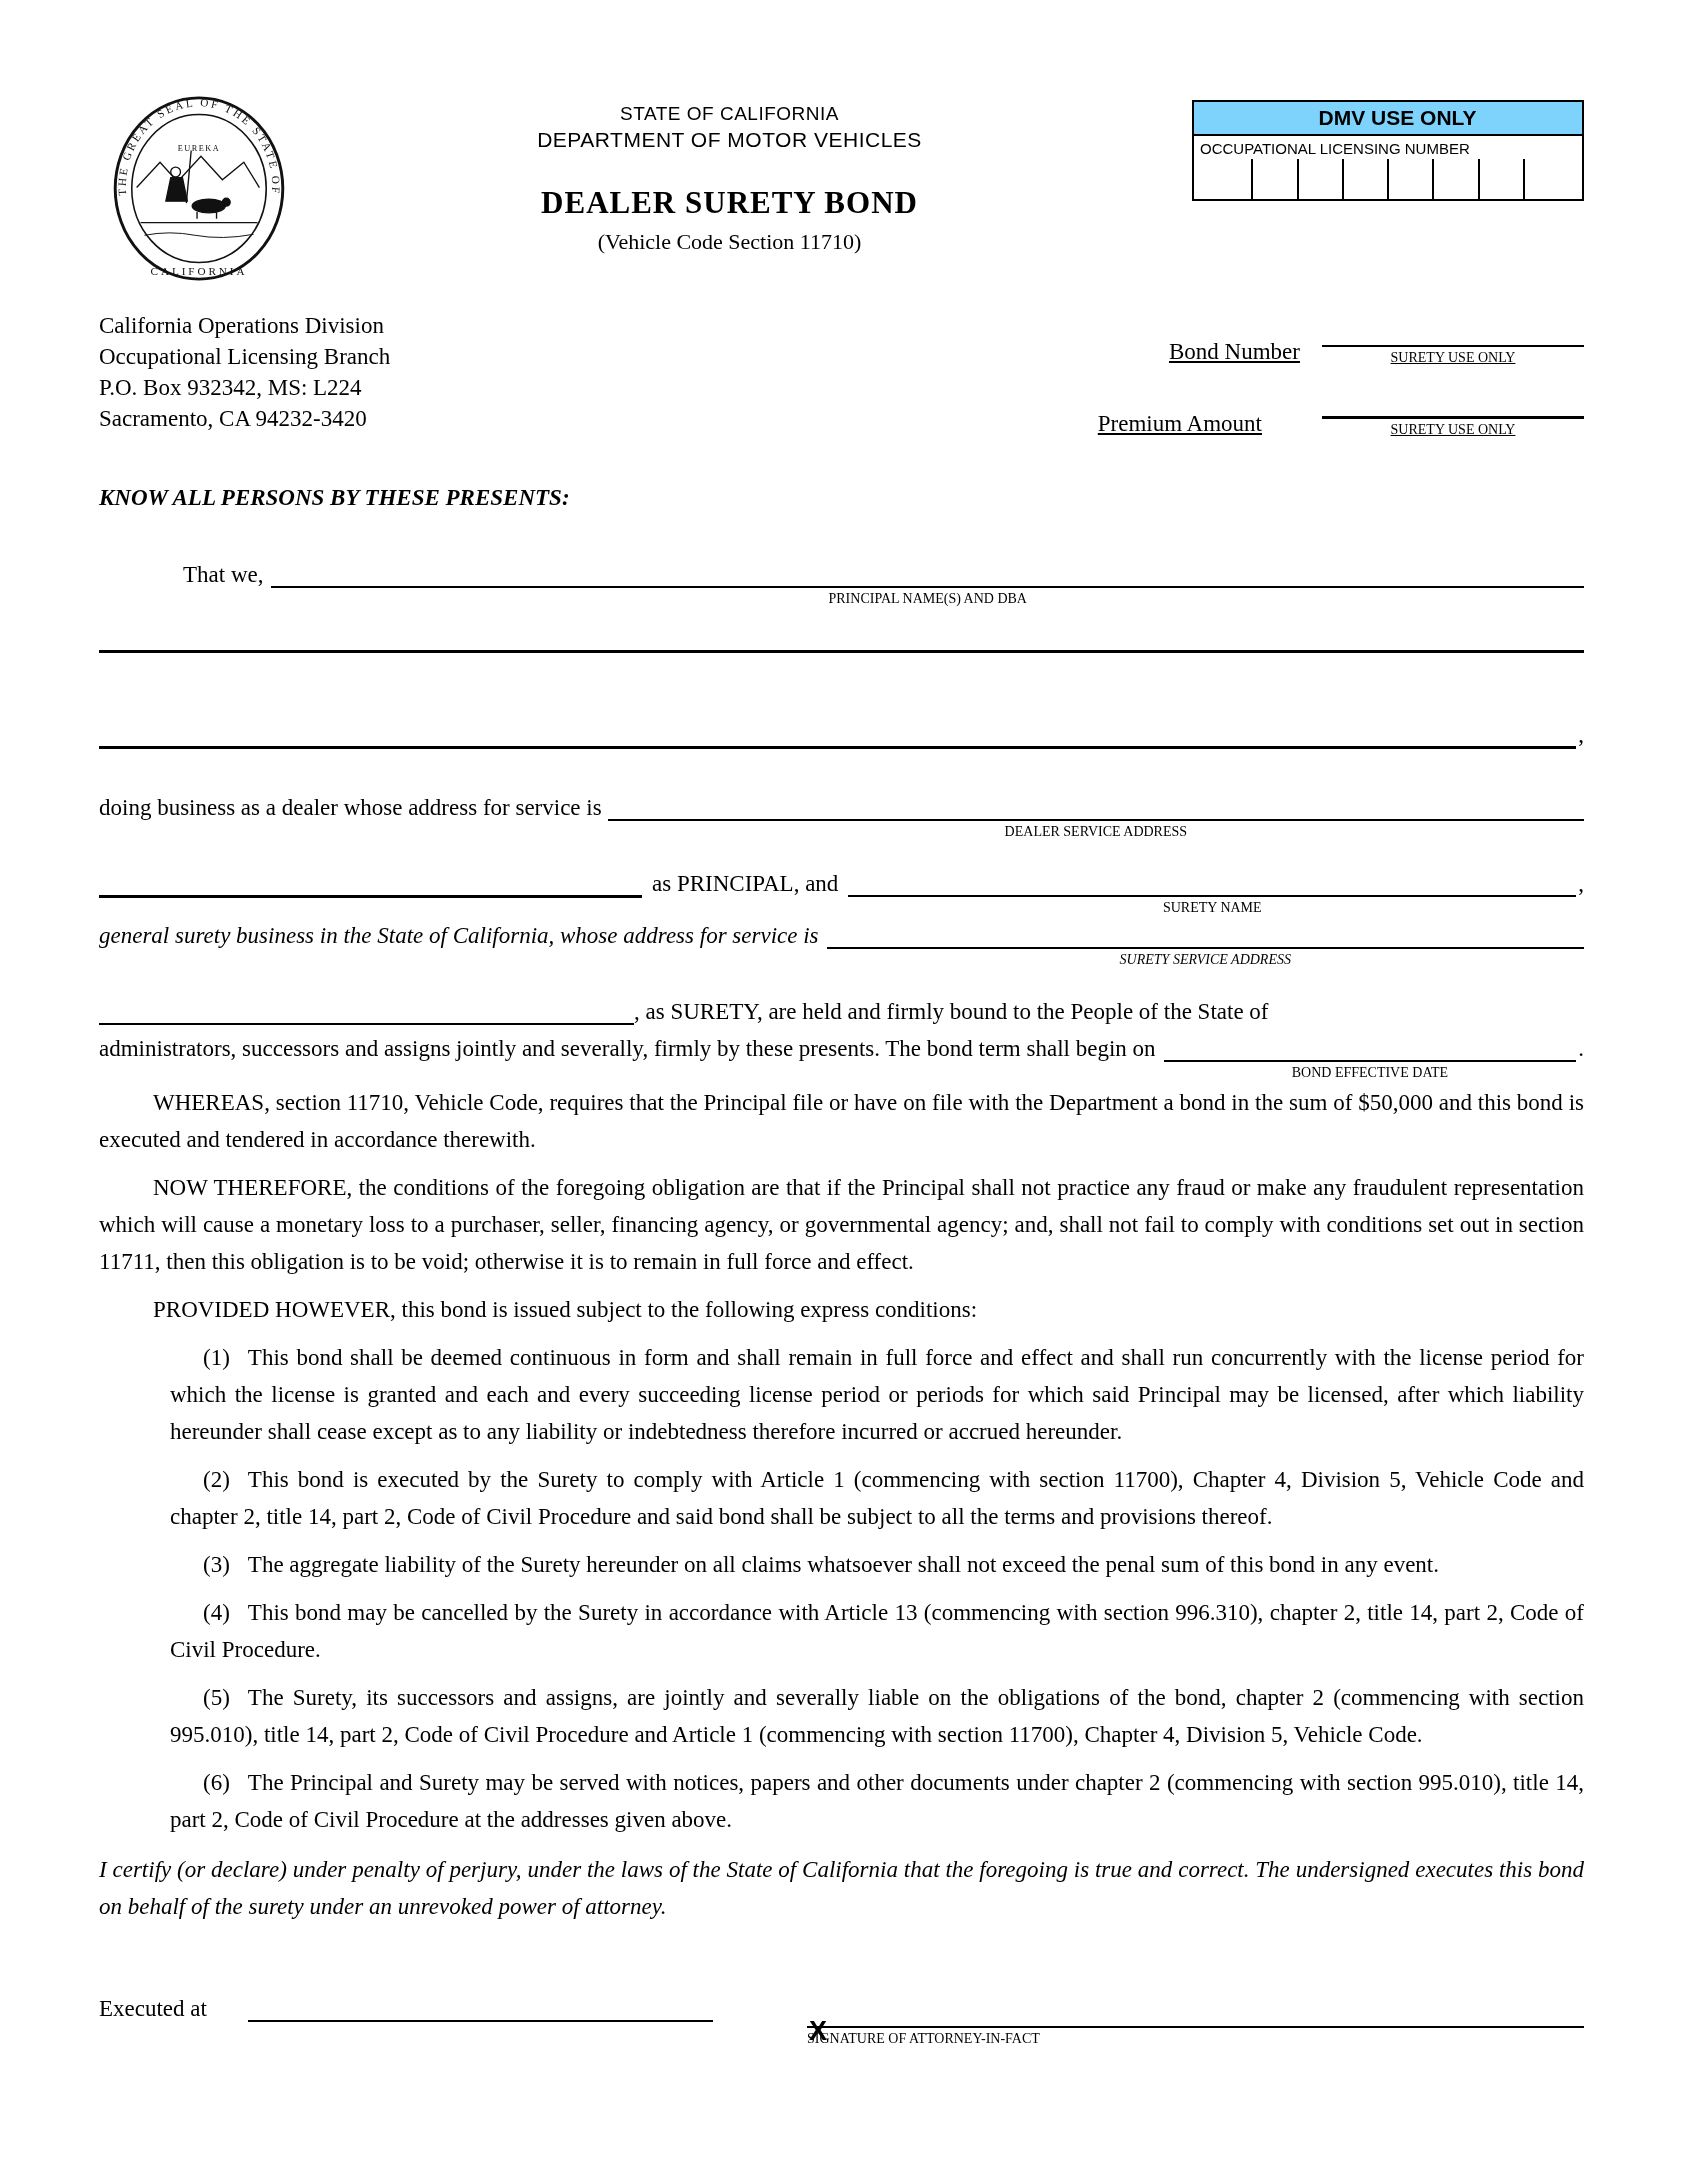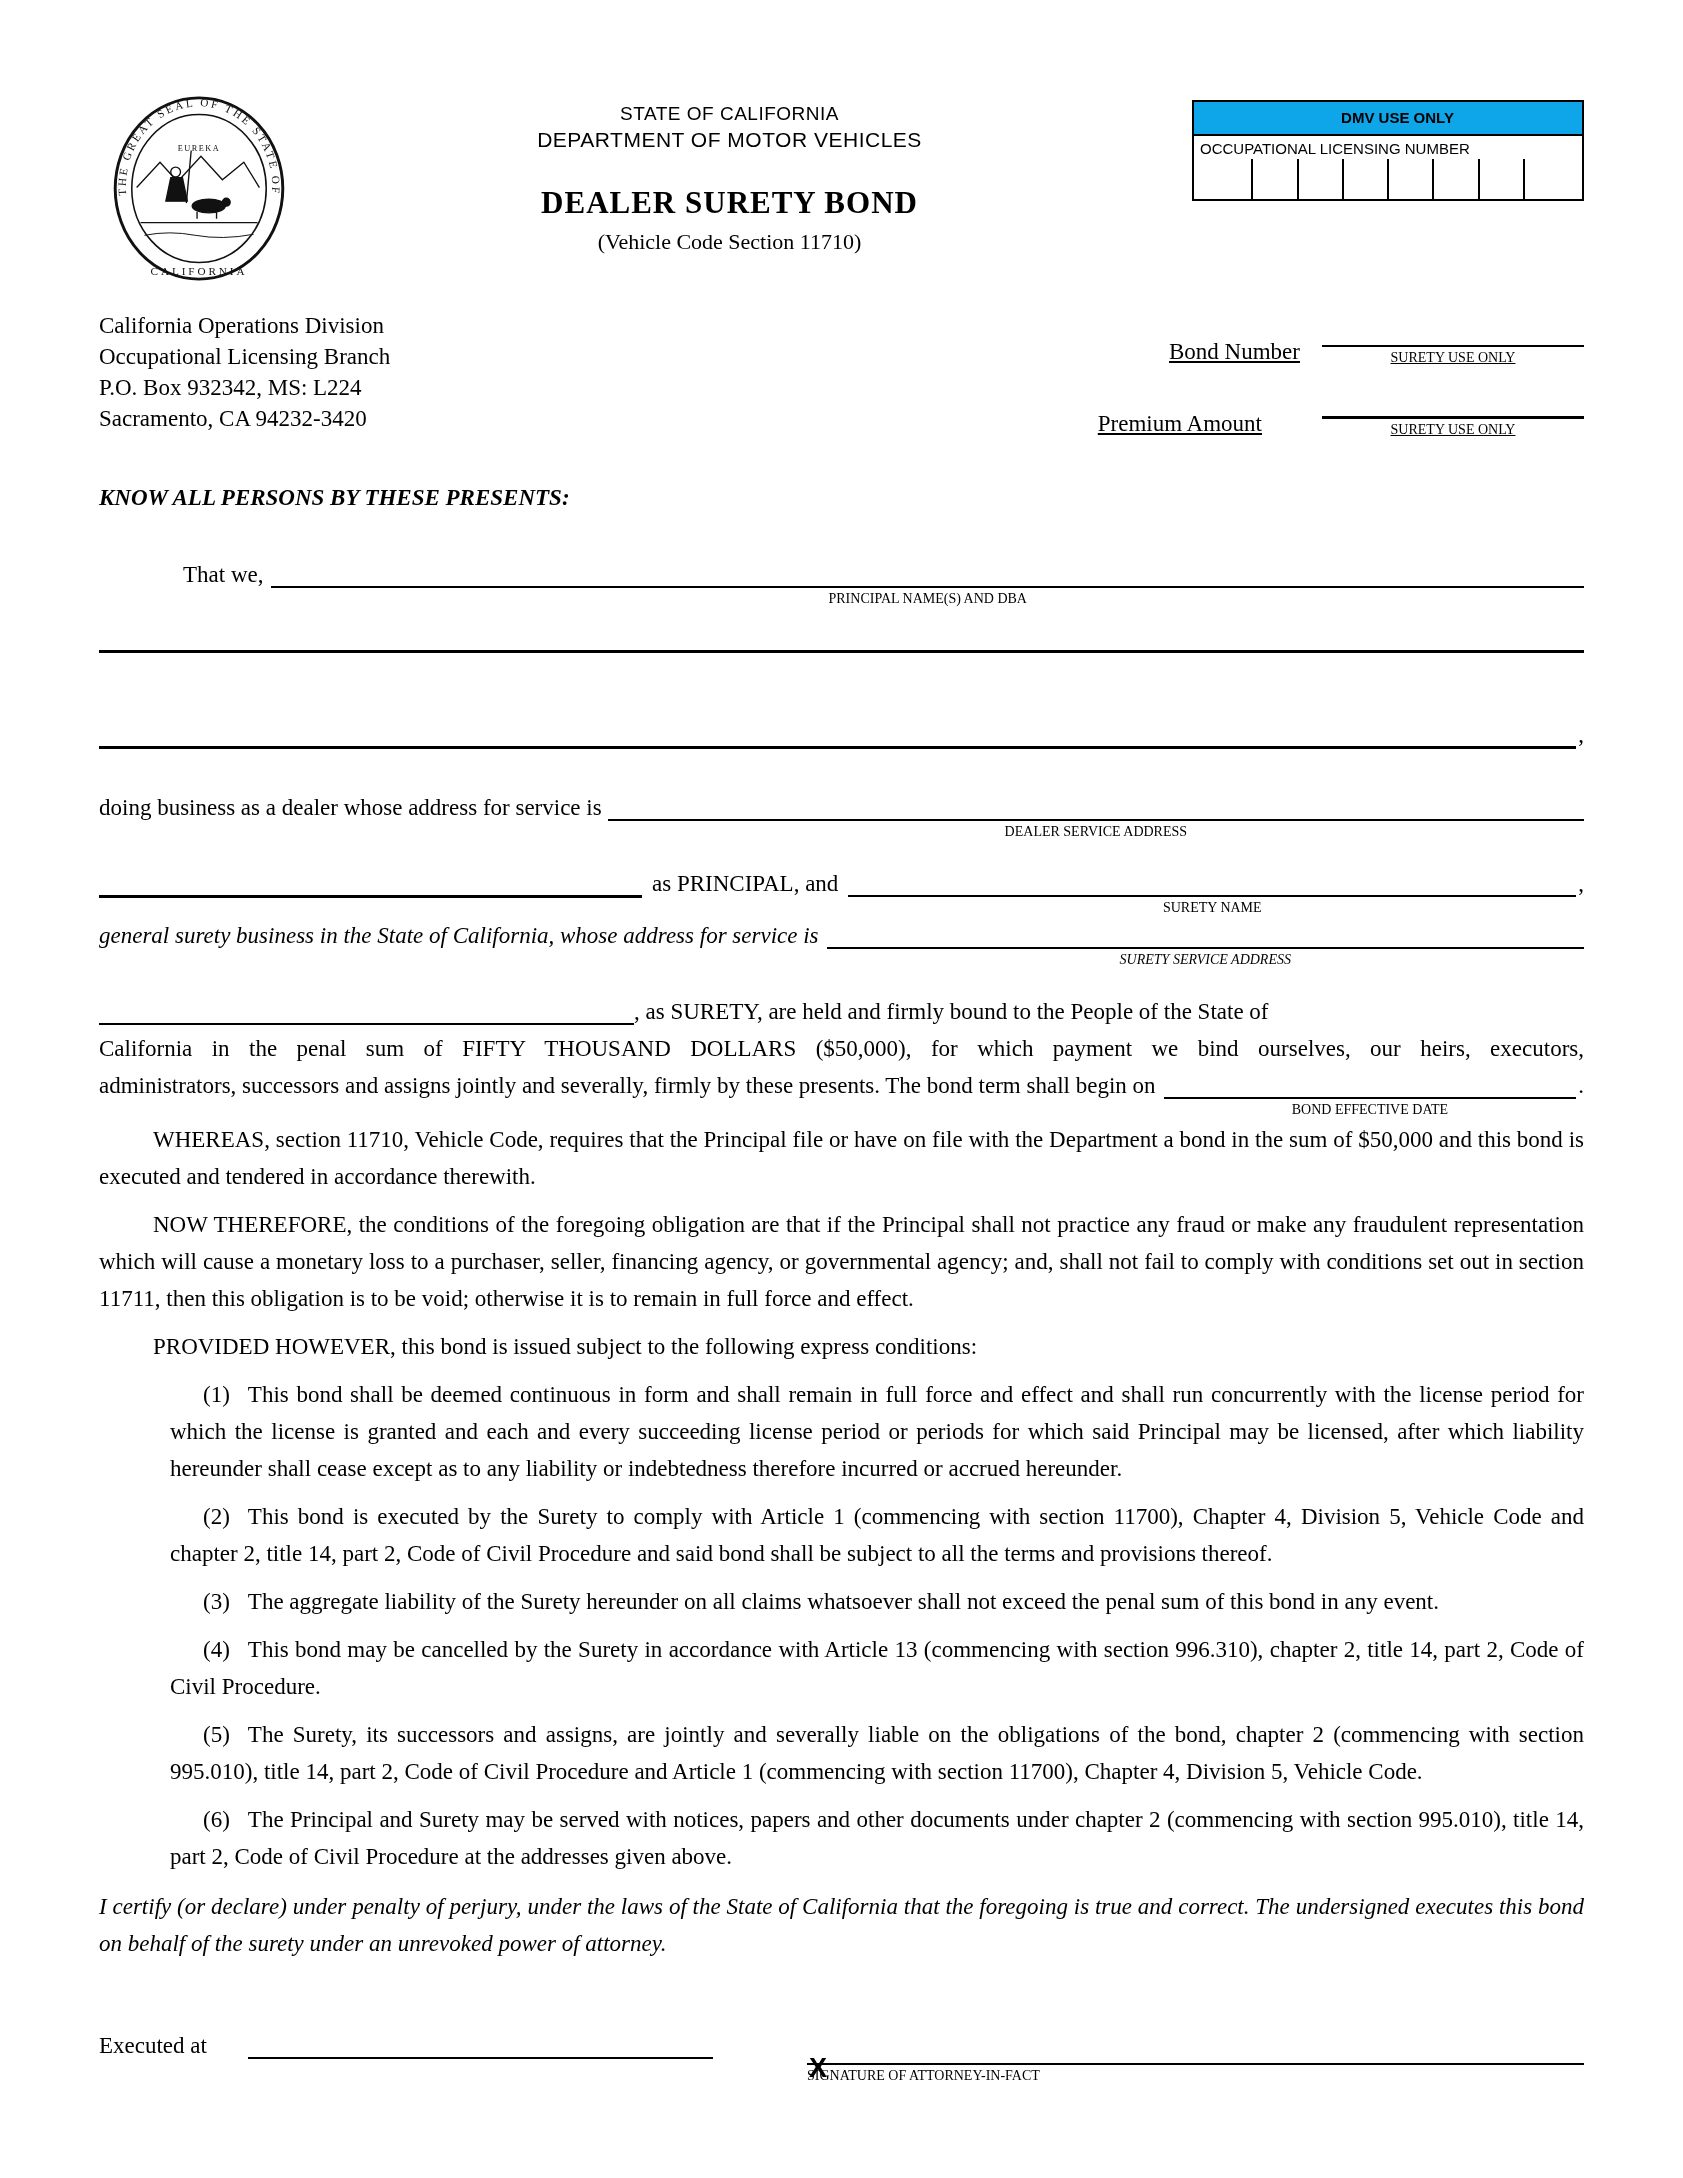--- a/index.html
+++ b/index.html
@@ -14,22 +14,22 @@
   .jall{text-align:justify;text-align-last:justify;}
   
   .hdr{display:flex;align-items:flex-start;}
   .seal{width:176px;height:190px;flex:0 0 auto;margin-left:12px;}
   .hdr-center{flex:1 1 auto;text-align:center;padding-top:8px;margin-left:-20px;}
   .agency1{font-size:19px;line-height:24px;letter-spacing:0.5px;}
   .agency2{font-size:21px;line-height:27px;letter-spacing:0.5px;}
   .doctitle{font-size:31px;font-weight:bold;letter-spacing:1px;margin-top:32px;line-height:36px;}
   .docsub{font-size:22px;line-height:30px;margin-top:6px;}
   .dmvbox{flex:0 0 auto;width:388px;border:2px solid #000;margin-top:6px;}
-  .dmvbox-title{background:#0ea5e9;border-bottom:2px solid #000;text-align:center;
-    font-weight:bold;font-size:15px;line-height:32px;padding-left:19px;}
+  .dmvbox-title{background:#7dd3fc;border-bottom:2px solid #000;text-align:center;
+    font-weight:bold;font-size:21px;line-height:32px;padding-left:19px;}
   .dmvbox-label{font-size:15px;line-height:20px;padding:3px 6px 0 6px;}
   .dmv-cells{display:flex;height:40px;align-items:stretch;padding:0 14px;}
   .dmv-cells span{flex:1;border-right:2px solid #000;}
   .dmv-cells span:last-child{border-right:none;}
   
   .addr-row{display:flex;justify-content:space-between;margin-top:26px;}
   .addr{font-size:23px;line-height:31px;}
   .bondcol{margin-top:8px;}
   .bondfield{display:flex;align-items:flex-end;justify-content:flex-end;text-decoration:underline;}
   .bondfield .lbl{line-height:30px;margin-right:22px;}
@@ -194,21 +194,20 @@
     </span>
   </div>
 
   <div class="frow" style="margin-top:24px;">
     <span class="field fw" style="width:535px;">
         <span class="line"></span>
       </span>
     <span class="t">, as SURETY, are held and firmly bound to the People of the State of</span>
   </div>
 
-  <div class="jall">California in the penal sum of FIFTY THOUSAND DOLLARS ($50,000), for which payment we bind ourselves, our heirs, executors,</div>
 
   <div class="frow">
     <span class="t just">administrators, successors and assigns jointly and severally, firmly by these presents.  The bond term shall begin on</span>
     <span class="field grow" style="margin-left:8px;">
       <span class="line"></span>
       <span class="caption">BOND EFFECTIVE DATE</span>
     </span>
     <span class="comma">.</span>
   </div>
 

